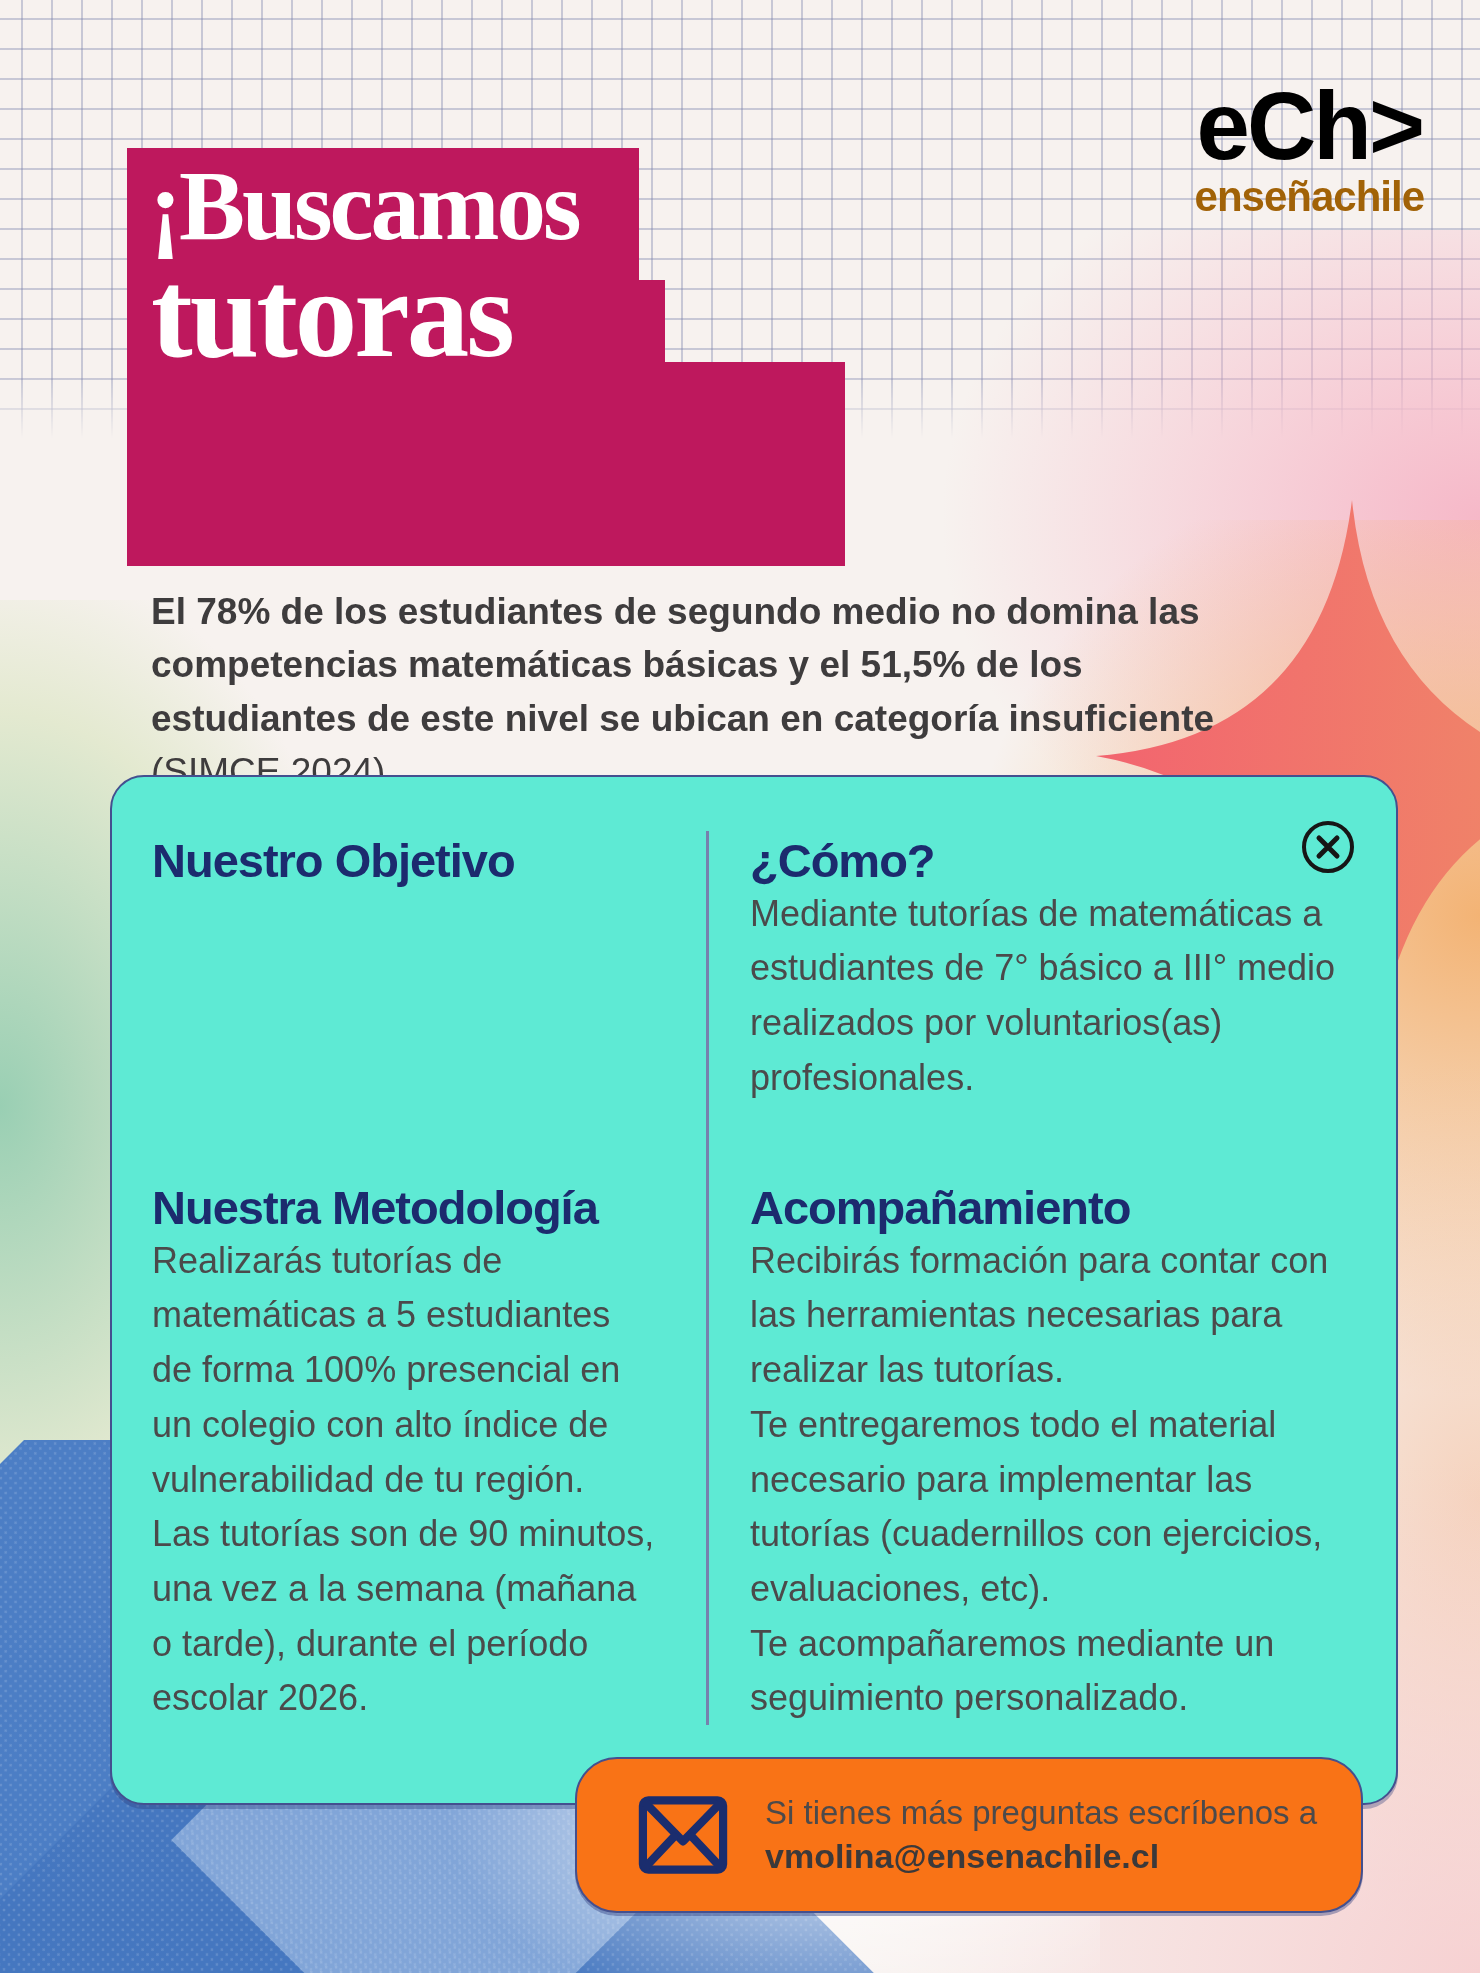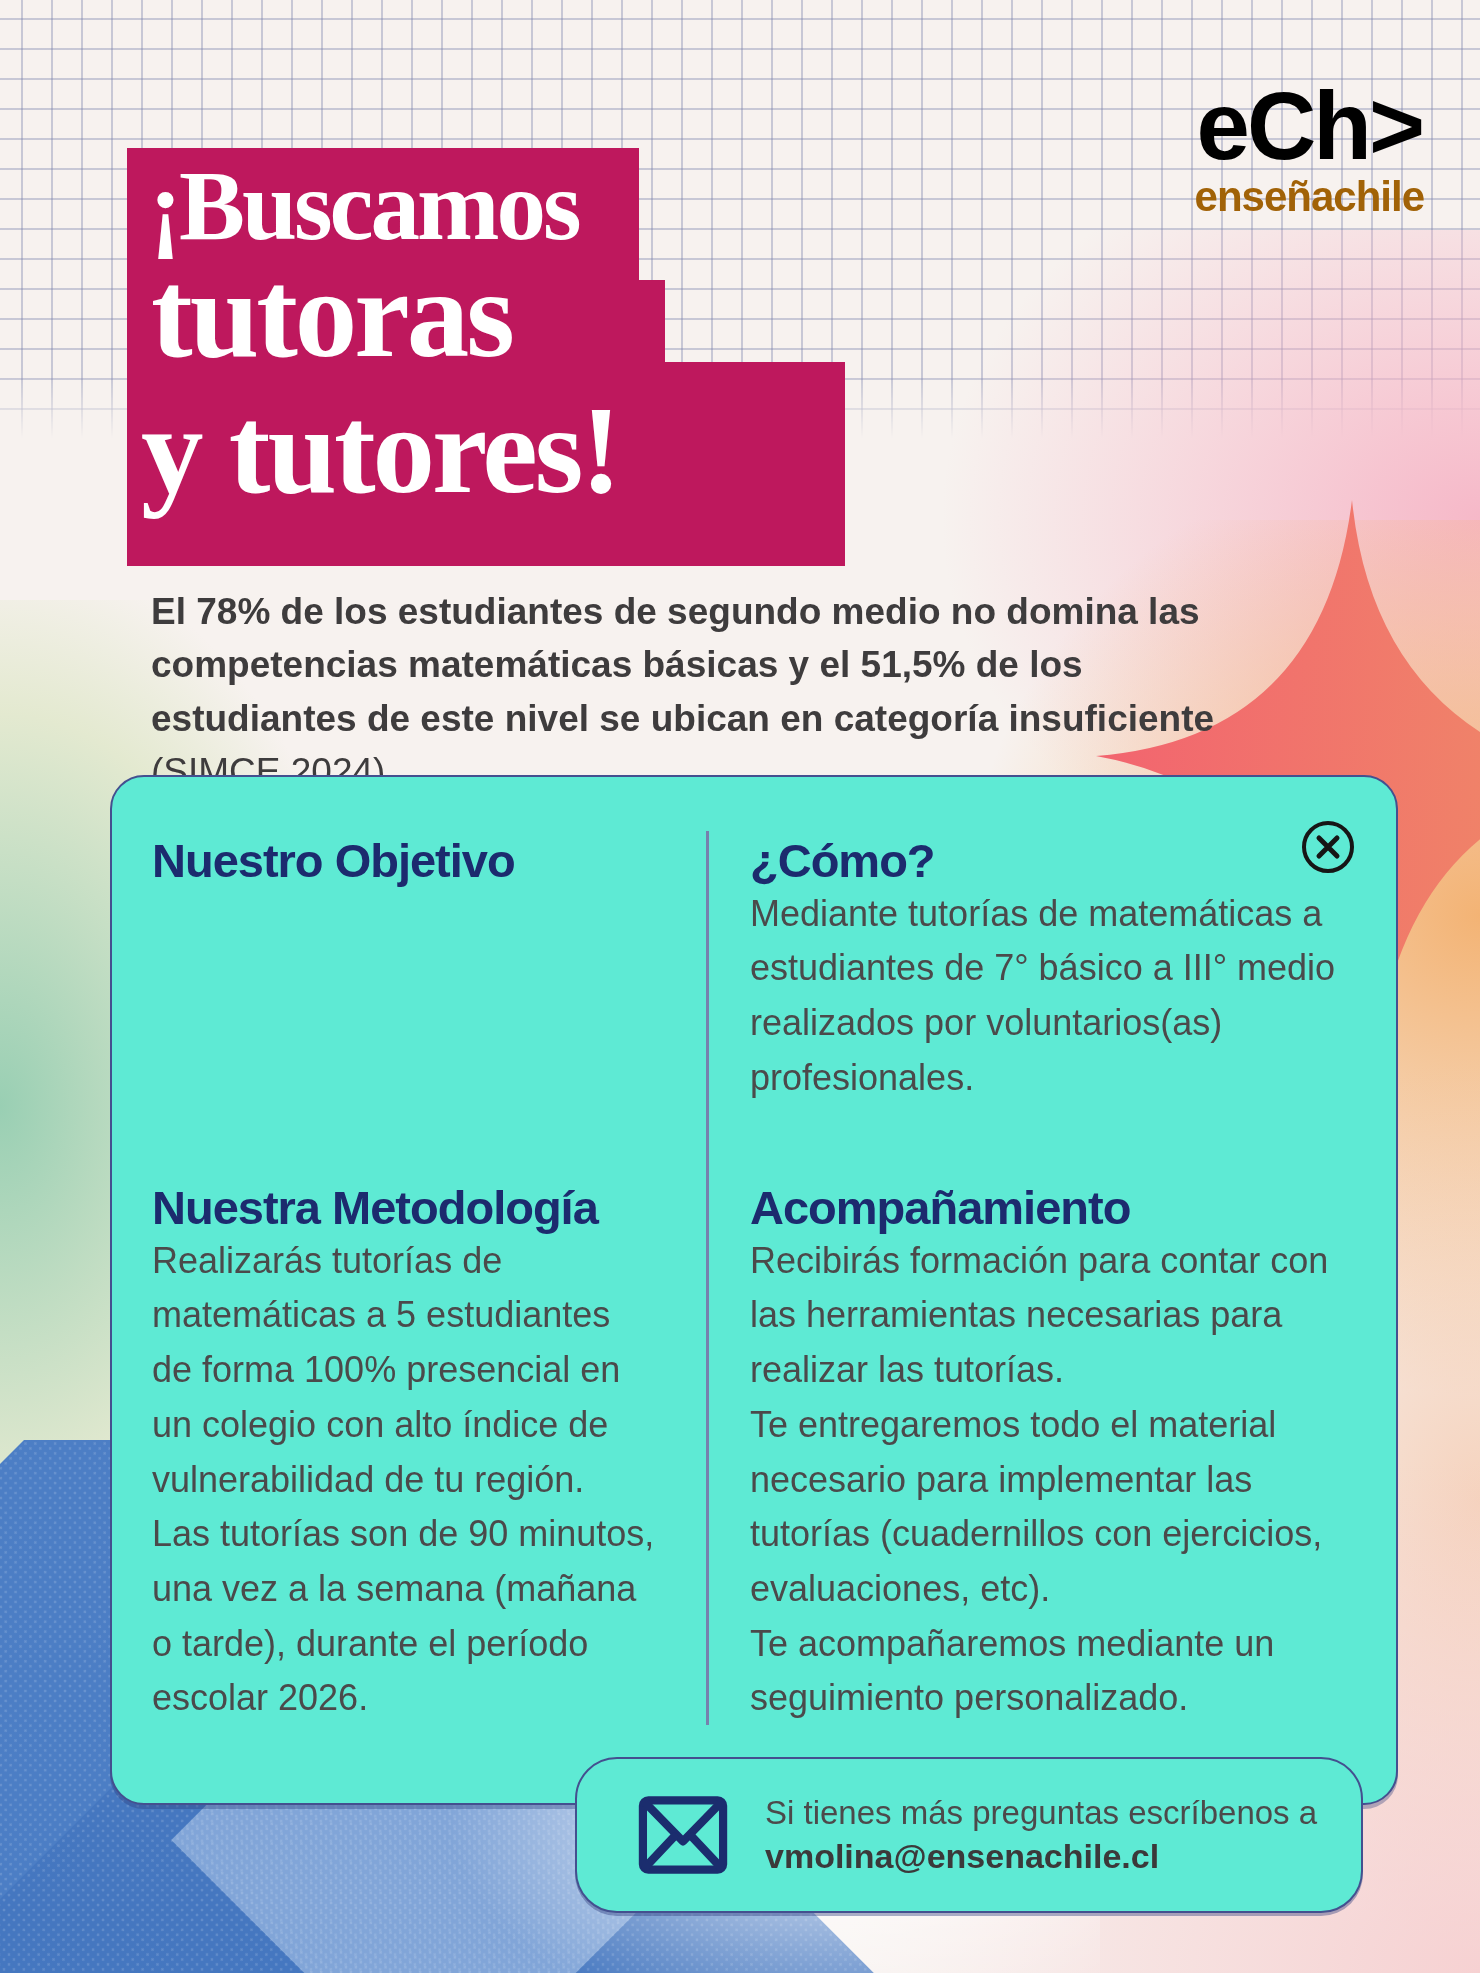--- a/index.html
+++ b/index.html
@@ -67,21 +67,21 @@
   .col-right{left:638px;width:625px;}
   .sec1{min-height:347px;}
   h2{margin:0;font-size:47px;font-weight:700;color:#1c2b6e;letter-spacing:-1px;line-height:1.1;}
   .card p{margin:0;font-size:36px;line-height:1.52;color:#4b4a4b;}
   .p-first{margin-top:26px;}
   .p-gap{margin-top:30px;}
   .p-blank{margin-top:50px;}
   .card p .b{font-weight:700;color:#434244;}
   
   .pill{position:absolute;left:575px;top:1757px;width:788px;height:156px;box-sizing:border-box;
-    background:#5eead4;border:2px solid #44508f;border-radius:42px;
+    background:#f97316;border:2px solid #44508f;border-radius:42px;
     box-shadow:0 3px 0 rgba(44,60,124,.4);
     display:flex;align-items:center;padding-left:60px;gap:36px;}
   .pill-text{font-size:33px;line-height:1.32;color:#4c4a4b;}
   .pill-text .email{font-weight:700;font-size:34px;color:#3b393a;}
 </style>
 </head>
 <body>
 
 <div class="page">
 
@@ -111,21 +111,20 @@
   </div>
 
   <div class="logo">
     <div class="logo-mark">eCh&gt;</div>
     <div class="logo-word">enseñachile</div>
   </div>
 
   <div class="headline">
     <span class="hl1">¡Buscamos</span>
     <span class="hl2">tutoras</span>
-    <span class="hl3">y tutores!</span>
   </div>
 
   <div class="intro"><span class="b">El 78% de los estudiantes de segundo medio no domina las competencias matemáticas básicas y el 51,5% de los estudiantes de este nivel se ubican en categoría insuficiente</span><span class="r"> (SIMCE 2024).</span></div>
 
   <div class="card">
     <div class="divider"></div>
 
     <svg class="close-btn" viewBox="0 0 56 56">
       <g>
         <circle cx="28" cy="28" r="24" fill="none" stroke="#161616" stroke-width="4"></circle>

